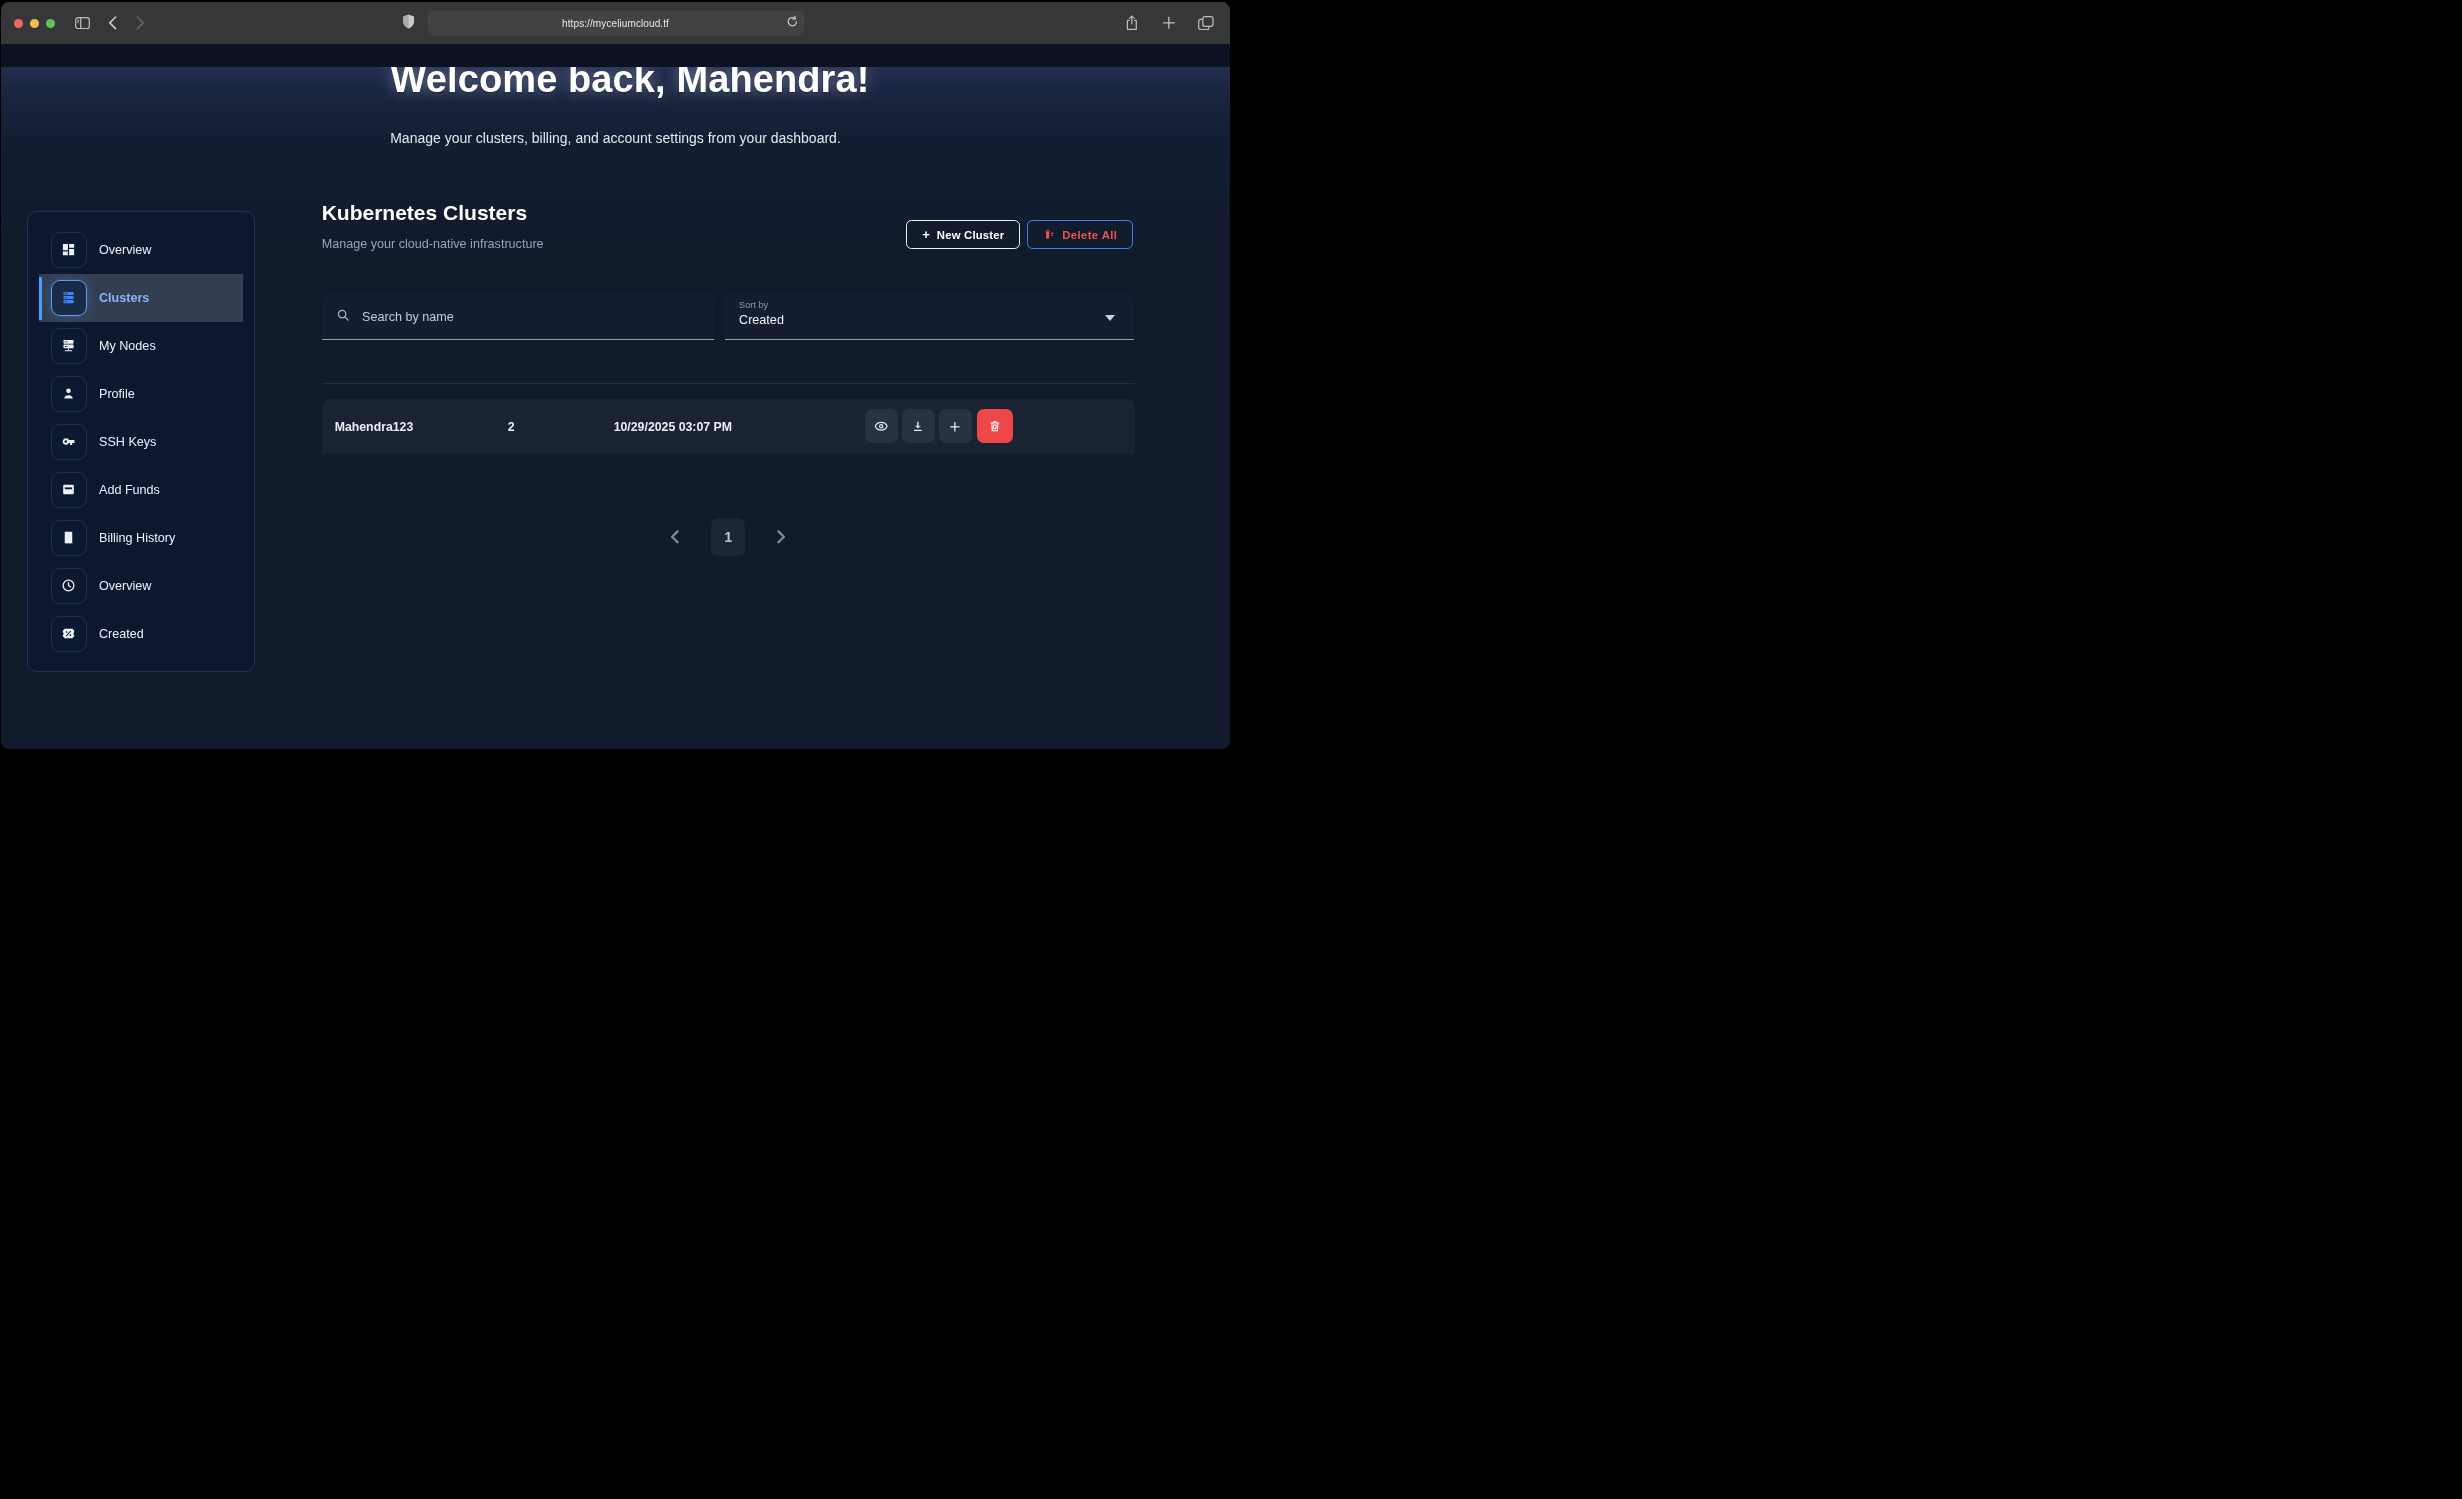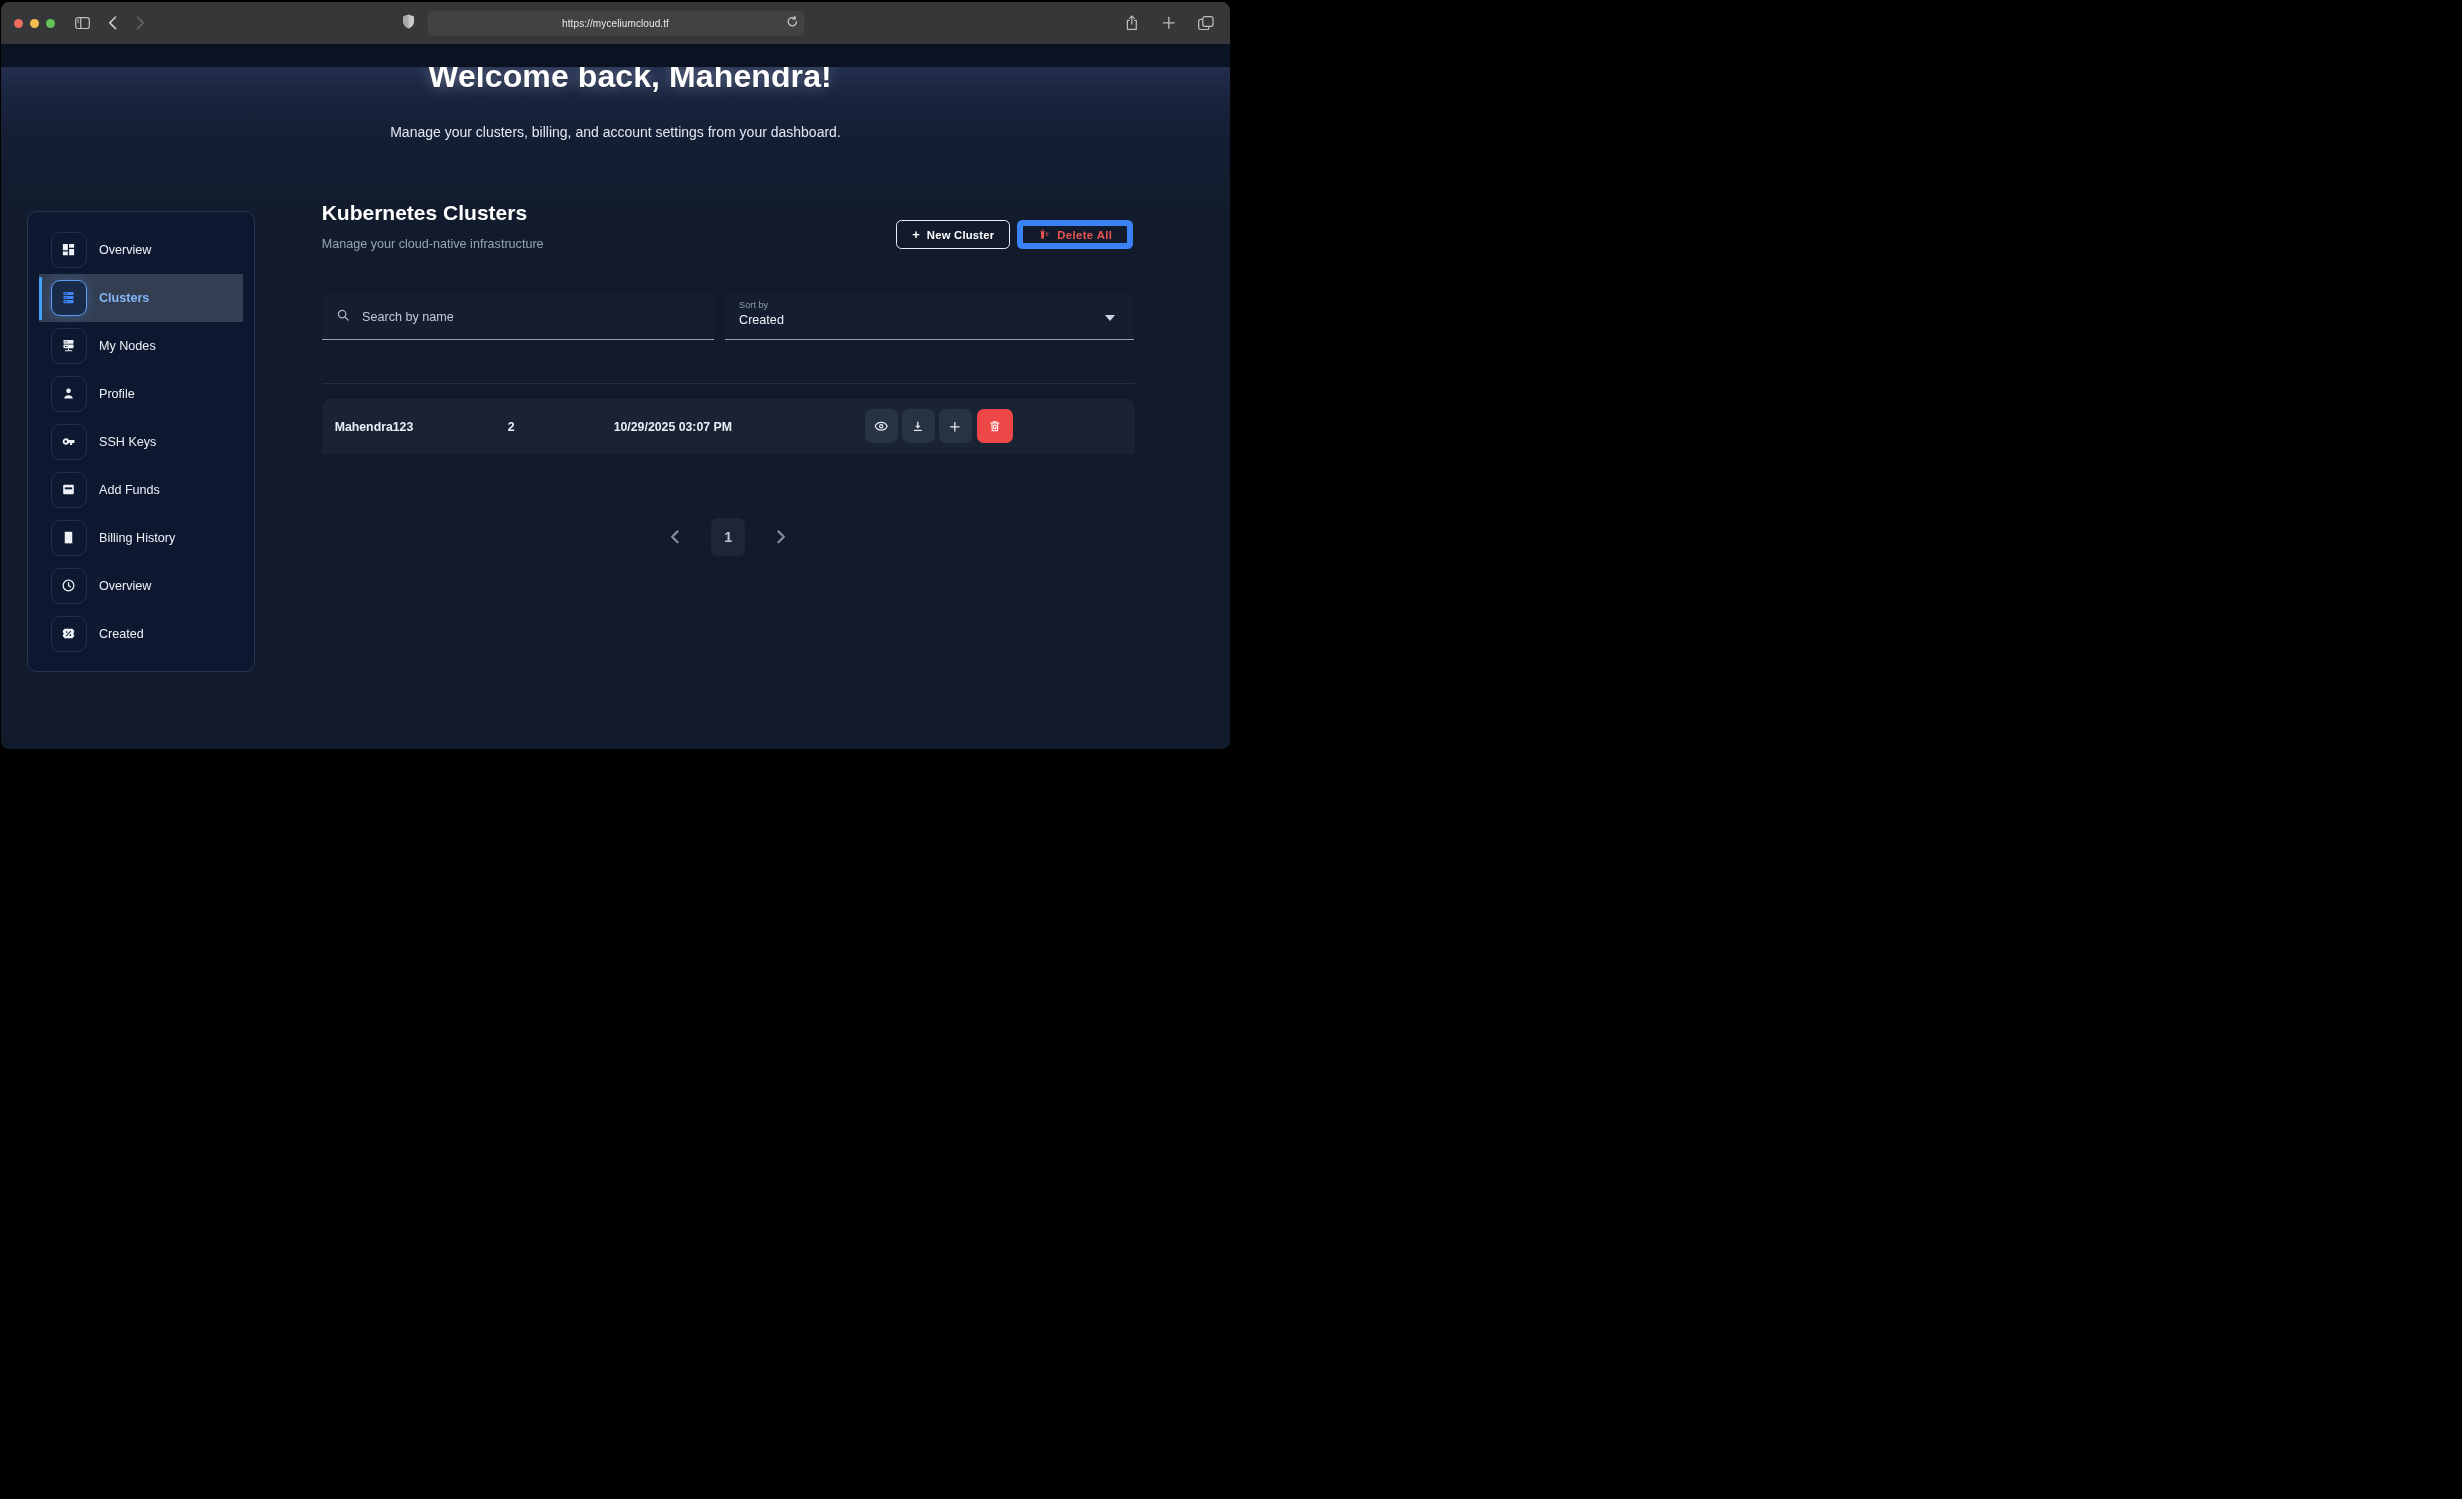--- a/index.html
+++ b/index.html
@@ -19,21 +19,21 @@
   .url-bar{width:100%;height:100%;background:#404244;border-radius:6.2px;display:flex;align-items:center;justify-content:center;position:relative;}
   .url-text{color:#e9e9e9;font-size:10px;letter-spacing:0.1px;}
   .refresh{position:absolute;right:6.2px;top:50%;transform:translateY(-50%);}
   .right-icons{position:absolute;right:16.4px;top:0;height:100%;display:flex;align-items:center;gap:23px;}
 
   
   .content{position:absolute;top:42px;left:0;right:0;bottom:0;background:#111b2c;}
   .gap-band{height:22.6px;background:#0b1322;}
   .hero{overflow:hidden;text-align:center;position:relative;height:171px;
         background:linear-gradient(180deg,#222e4c 0%,#1a2540 14%,#141e33 42%,#111b2c 100%);}
-  .hero h1{margin:-9px 0 0 0;font-size:32px;font-weight:800;color:#fff;letter-spacing:0.1px;
+  .hero h1{margin:-9px 0 0 0;font-size:38px;font-weight:800;color:#fff;letter-spacing:0.1px;
            text-shadow:0 0 15px rgba(210,225,255,.45),0 1.4px 2.1px rgba(0,0,0,.45);padding-left:29px;}
   .hero p{margin:29px 0 0 0;font-size:14px;color:#e3e9f2;font-weight:400;}
 
   
   .sidebar{position:absolute;left:26px;top:167px;width:228px;height:461px;background:#0d1830;
            border:0.7px solid #24364f;border-radius:9.6px;padding:14.4px 11px;box-sizing:border-box;}
   .side-item{height:48px;display:flex;align-items:center;position:relative;cursor:default;}
   .icon-box{width:34px;height:34px;border-radius:9px;border:0.7px solid #1f3050;background:#0d1930;
             display:flex;align-items:center;justify-content:center;margin-left:12.3px;flex:0 0 auto;}
   .side-label{margin-left:12px;font-size:12.6px;color:#edf1f7;font-weight:500;}
@@ -44,21 +44,21 @@
 
   
   .abs{position:absolute;}
   .page-title{left:321px;top:157px;font-size:21px;font-weight:800;color:#fff;}
   .page-sub{left:321px;top:193px;font-size:12.6px;color:#97a3b6;}
   .btn-row{top:176px;right:97px;display:flex;gap:6.8px;}
   .btn{height:29px;display:flex;align-items:center;justify-content:center;border-radius:5.5px;
        background:transparent;box-sizing:border-box;padding:0 15px;cursor:pointer;}
   .btn-new{border:1px solid #edf1f7;color:#fff;font-size:11.3px;font-weight:700;letter-spacing:0.2px;}
   .btn-new .plus-char{font-size:13px;font-weight:600;margin-right:6.8px;}
-  .btn-danger{border:6px solid #3b82f6;color:#ef5350;font-size:11.3px;font-weight:700;letter-spacing:0.4px;align-items:center;}
+  .btn-danger{border:1px solid #3b82f6;color:#ef5350;font-size:11.3px;font-weight:700;letter-spacing:0.4px;align-items:center;}
   .btn-danger svg{margin-right:6.8px;}
 
   .search-panel{left:321px;top:250px;width:392px;height:46px;background:#141e30;border-radius:4.1px 4.1px 0 0;
                 border-bottom:1.4px solid #97a1ae;display:flex;align-items:center;padding:0 0 0 14.4px;box-sizing:border-box;}
   .search-panel input{background:transparent;border:none;outline:none;color:#ef4444;font-size:12.6px;
                       font-family:"Liberation Sans",sans-serif;margin-left:9.6px;width:301px;}
   .search-panel input::placeholder{color:#c3cbd8;opacity:1;}
   .sort-panel{left:724px;top:250px;width:409px;height:46px;background:#141e30;border-radius:4.1px 4.1px 0 0;
               border-bottom:1.4px solid #97a1ae;box-sizing:border-box;padding:6.2px 0 0 14.4px;position:absolute;}
   .sort-label{font-size:9.2px;color:#8e9aae;}

